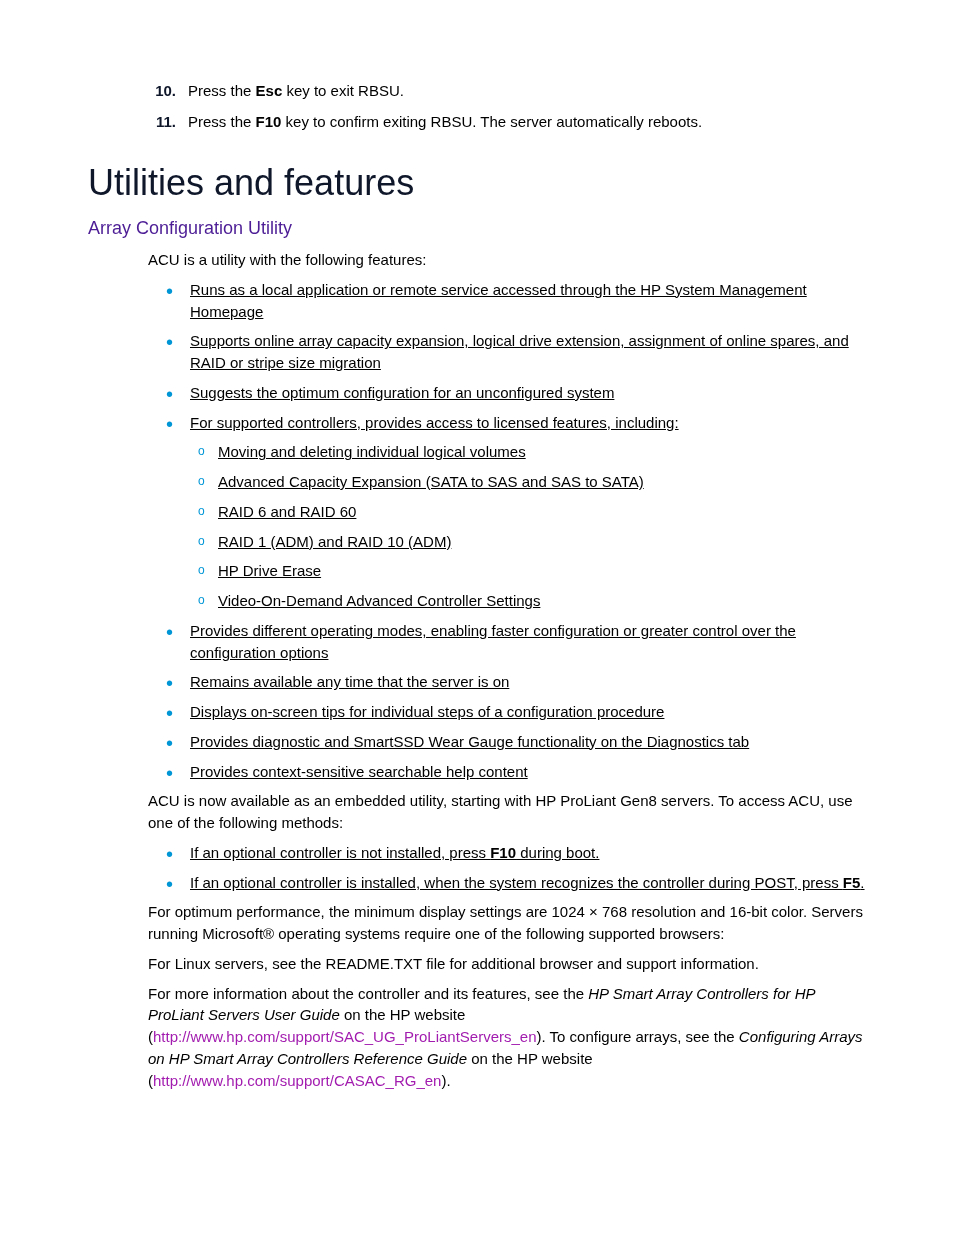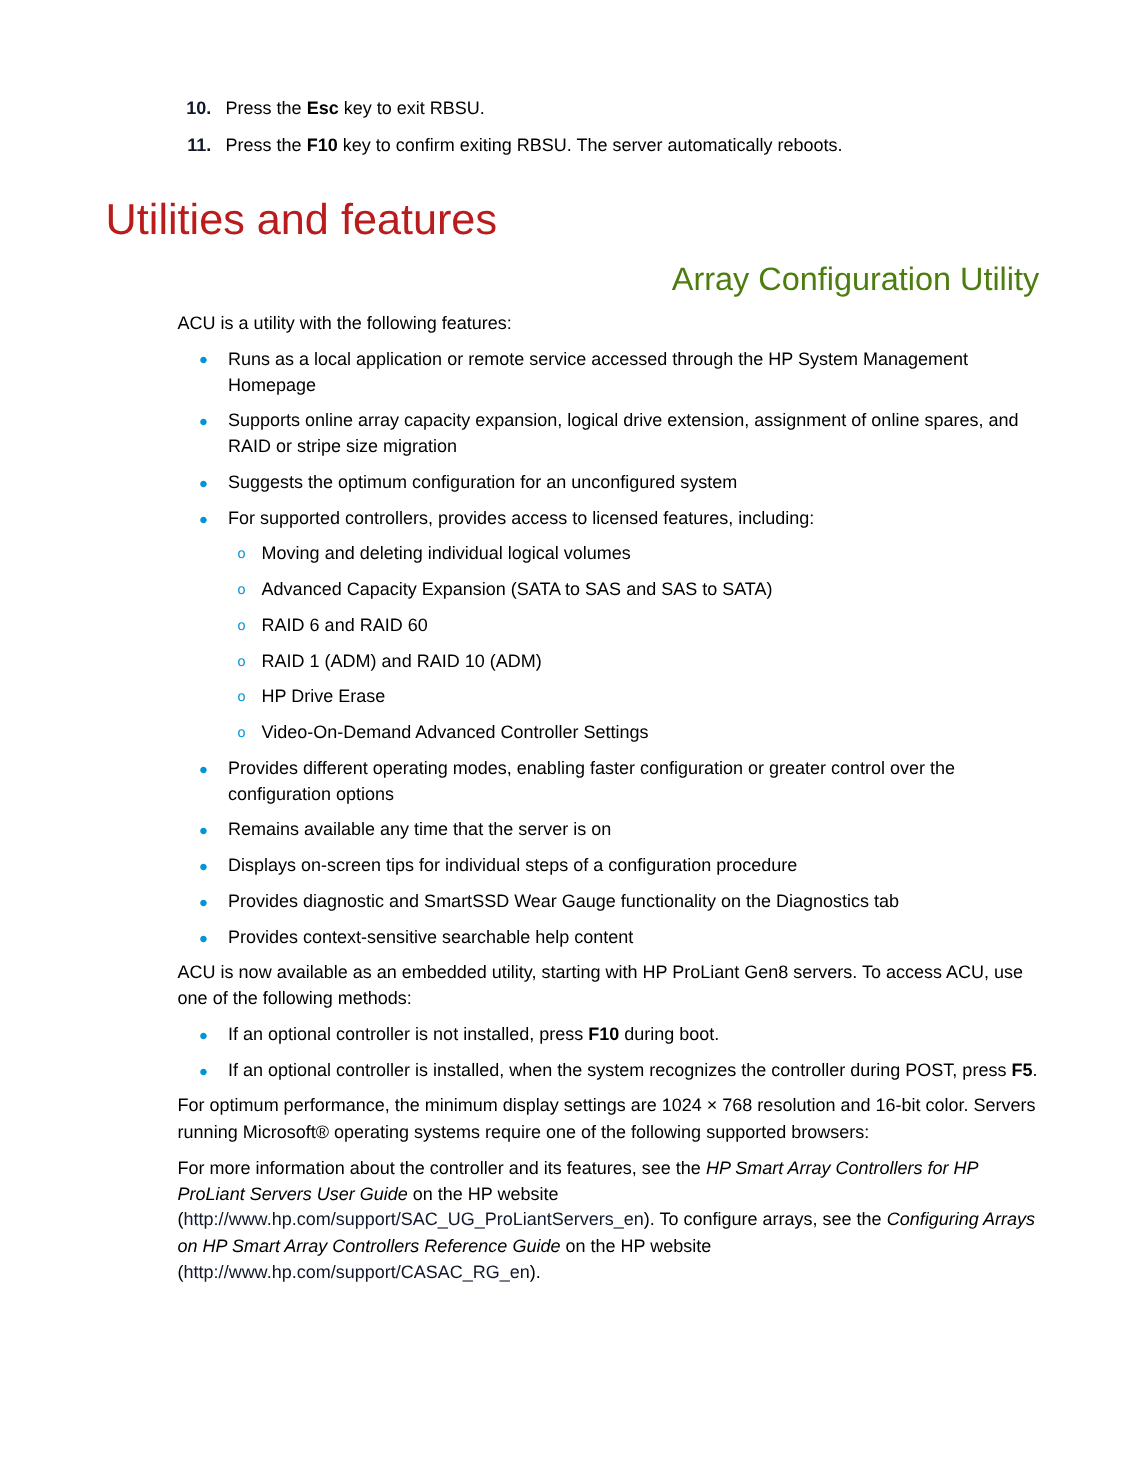--- a/index.html
+++ b/index.html
@@ -27,51 +27,51 @@
   }
   ol.steps .num {
     color: #0f172a;
     font-weight: bold;
     min-width: 30px;
     text-align: right;
     margin-right: 12px;
     margin-left: 58px;
   }
   h1.section {
-    color: #b91c1c;
+    color: #0f172a;
     font-weight: normal;
     font-size: 36px;
     margin: 30px 0 14px 0;
     font-family: "Futura", "Century Gothic", Arial, sans-serif;
   }
   h2.subsection {
-    color: #4d7c0f;
+    color: #4c1d95;
     font-weight: normal;
-    font-size: 27px;
+    font-size: 18px;
     margin: 8px 0 10px 0;
     font-family: "Futura", "Century Gothic", Arial, sans-serif;
-    text-align: right;
   }
   .body-indent {
     margin-left: 60px;
   }
   p {
     margin: 8px 0;
     line-height: 1.45;
   }
   ul.bullets {
     list-style: none;
     margin: 6px 0;
     padding: 0;
   }
   ul.bullets > li {
     position: relative;
     padding-left: 42px;
     margin: 8px 0;
     line-height: 1.45;
+    text-decoration: underline;
   }
   ul.bullets > li::before {
     content: "•";
     color: #0096d6;
     font-size: 20px;
     position: absolute;
     left: 18px;
     top: -2px;
   }
   ul.sub-bullets {
@@ -87,21 +87,21 @@
   }
   ul.sub-bullets > li::before {
     content: "o";
     color: #0096d6;
     font-size: 12px;
     position: absolute;
     left: 8px;
     top: 2px;
   }
   a.link {
-    color: #0f172a;
+    color: #a21caf;
     text-decoration: none;
   }
   .bold { font-weight: bold; }
   .italic { font-style: italic; }
 </style>
 </head>
 <body>
 
 <div class="page">
 
@@ -157,20 +157,21 @@
         <span>If an optional controller is not installed, press </span><span class="bold">F10</span><span> during boot.</span>
       </li>
       <li>
         <span>If an optional controller is installed, when the system recognizes the controller during POST, press </span><span class="bold">F5</span><span>.</span>
       </li>
     </ul>
 
     <p>For optimum performance, the minimum display settings are 1024 × 768 resolution and 16-bit color. Servers running Microsoft® operating systems require one of the following supported browsers:</p>
 
 
+    <p>For Linux servers, see the README.TXT file for additional browser and support information.</p>
 
     <p>
       <span>For more information about the controller and its features, see the </span><span class="italic">HP Smart Array Controllers for HP ProLiant Servers User Guide</span><span> on the HP website (</span><a class="link">http://www.hp.com/support/SAC_UG_ProLiantServers_en</a><span>). To configure arrays, see the </span><span class="italic">Configuring Arrays on HP Smart Array Controllers Reference Guide</span><span> on the HP website (</span><a class="link">http://www.hp.com/support/CASAC_RG_en</a><span>).</span>
     </p>
 
   </div>
 
 </div>
 
 </body></html>

